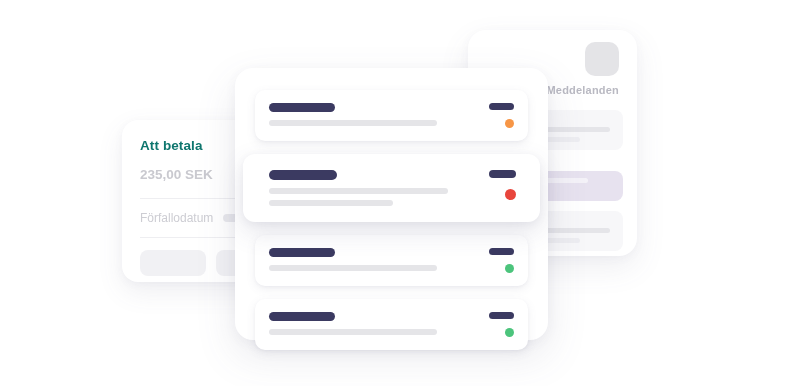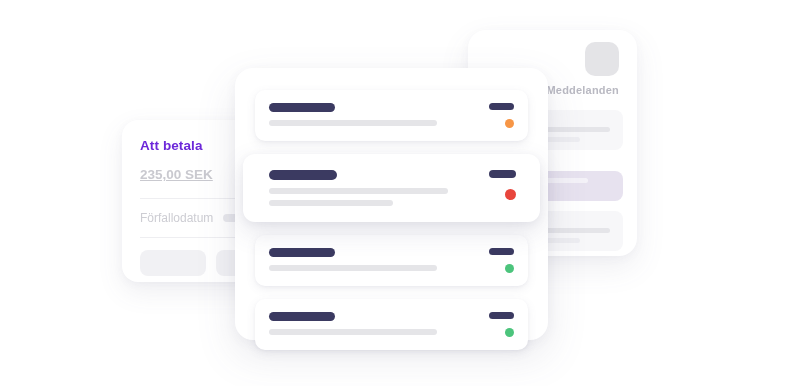--- a/index.html
+++ b/index.html
@@ -31,32 +31,31 @@
     width: 178px; height: 162px;
     border-radius: 16px;
     box-shadow: 0 10px 26px rgba(100,100,130,0.10),
                 0 2px 8px rgba(100,100,130,0.05);
     padding: 18px 18px 0 18px;
     z-index: 1;
   }
   #card-left .lbl {
     font-size: 13.5px;
     font-weight: bold;
-    color: #6d28d9;
+    color: #0f766e;
     letter-spacing: .1px;
     margin: 0 0 14px 0;
     white-space: nowrap;
   }
   #card-left .amount {
     font-size: 13.5px;
     font-weight: bold;
     color: #c9c9cf;
     margin: 0 0 16px 0;
     white-space: nowrap;
-    text-decoration: underline;
   }
   #card-left .rule {
     height: 1px;
     background: #eeeef1;
     margin: 0 0 12px 0;
   }
   #card-left .duerow {
     display: flex;
     align-items: center;
     gap: 10px;

